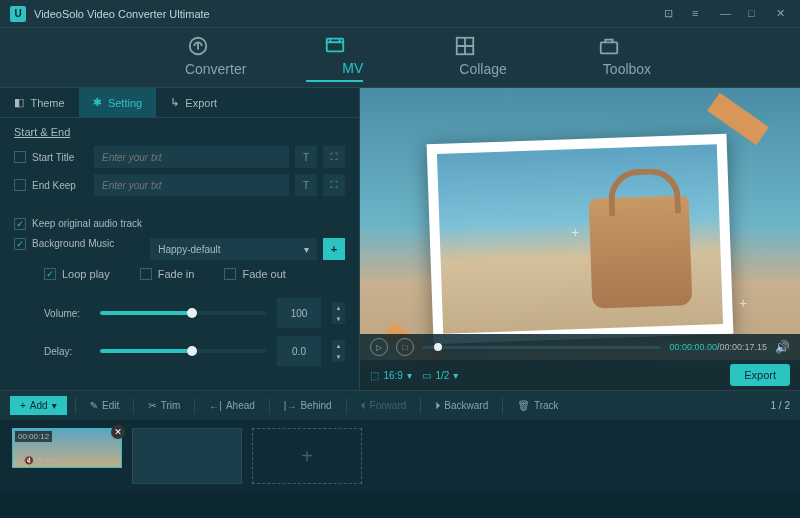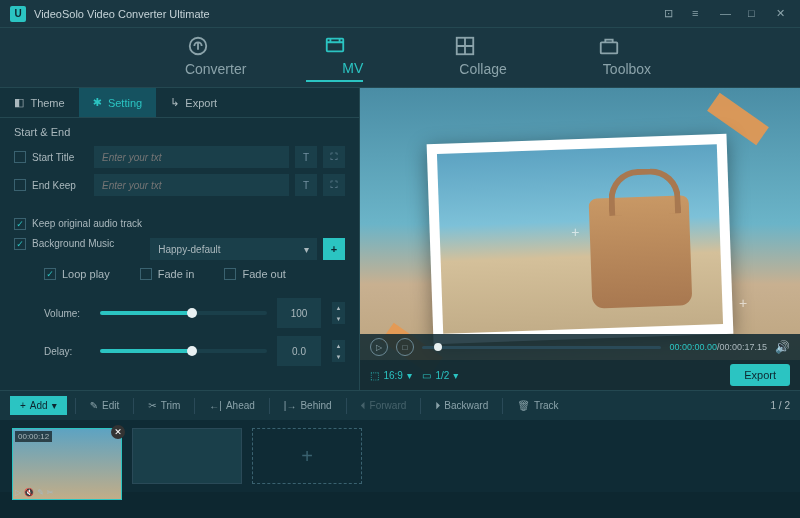--- a/index.html
+++ b/index.html
@@ -13,21 +13,21 @@
 .navitem { display:flex; flex-direction:column; align-items:center; gap:4px; cursor:pointer; color:#8ba3aa; padding-bottom:4px; }
 .navitem.active { color:#2bc4c2; border-bottom:2px solid #2bc4c2; }
 .navicon { width:22px; height:22px; }
 .navlabel { font-size:14px;margin-left:36px; }
 .content { display:flex; height:302px; }
 .leftpanel { width:360px; background:#14323c; border-right:1px solid #244851; }
 .subtabs { display:flex; height:30px; border-bottom:1px solid #244851; }
 .subtab { padding:0 14px; display:flex; align-items:center; gap:6px; cursor:pointer; font-size:11px; }
 .subtab.active { background:#155260; color:#2bc4c2; }
 .section { padding:8px 14px; }
-.sechdr { font-size:11px; color:#aab8bd; margin-bottom:8px; }
+.sechdr { font-size:11px; color:#aab8bd; margin-bottom:8px;text-decoration:underline; }
 .row { display:flex; align-items:center; gap:6px; margin-bottom:6px; }
 .checkbox { width:12px; height:12px; border:1px solid #3a6270; display:inline-flex; align-items:center; justify-content:center; cursor:pointer; font-size:9px; color:#2bc4c2; }
 .checkbox.checked::before { content:"✓"; }
 .lbl { width:56px; font-size:10px; }
 .txtinput { flex:1; height:22px; background:#1a3f4a; border:none; padding:0 8px; color:#5a7580; font-size:10px; font-style:italic; }
 .iconbtn { width:22px; height:22px; background:#1a3f4a; display:flex; align-items:center; justify-content:center; cursor:pointer; font-size:10px; color:#7390a0; }
 .checkline { display:flex; align-items:flex-start; gap:6px; margin-bottom:8px; }
 .checkline .lblw { font-size:10px; }
 .selectbox { flex:1; height:22px; background:#1a3f4a; display:flex; align-items:center; justify-content:space-between; padding:0 8px; font-size:10px; cursor:pointer; margin-left:30px; }
 .plus { width:22px; height:22px; background:#2bc4c2; color:#0d2730; display:flex; align-items:center; justify-content:center; cursor:pointer; font-weight:bold; }
@@ -60,21 +60,21 @@
 .optbar { display:flex; align-items:center; gap:10px; padding:4px 10px; background:rgba(13,39,48,0.95); }
 .optbtn { display:flex; align-items:center; gap:4px; font-size:10px; color:#2bc4c2; cursor:pointer; }
 .exportbtn { margin-left:auto; background:#2bc4c2; color:#0d2730; padding:5px 14px; border-radius:3px; font-size:11px; cursor:pointer; font-weight:500; }
 .toolbar { height:30px; background:#163640; display:flex; align-items:center; padding:0 10px; gap:8px; border-top:1px solid #244851; }
 .tbtn { display:flex; align-items:center; gap:4px; color:#8ba3aa; font-size:10px; cursor:pointer; padding:4px 6px; }
 .tbtn.add { background:#2bc4c2; color:#0d2730; padding:4px 10px; }
 .tbtn.disabled { opacity:0.4; }
 .divider { width:1px; height:16px; background:#2a4a58; }
 .pager { margin-left:auto; font-size:10px; }
 .thumbs { height:72px; background:#0f2b35; display:flex; gap:10px; padding:8px 12px; }
-.thumb1 { width:110px; height:72px; border:1px solid #2bc4c2; background:linear-gradient(180deg,#5da3c2 0%,#c2ad88 100%); position:relative; }
+.thumb1 { width:110px; height:40px; border:1px solid #2bc4c2; background:linear-gradient(180deg,#5da3c2 0%,#c2ad88 100%); position:relative; }
 .thumb1 .tm { position:absolute; top:2px; left:2px; background:rgba(0,0,0,0.6); font-size:8px; padding:1px 3px; }
 .thumb1 .del { position:absolute; top:-4px; right:-4px; width:14px; height:14px; background:#333; border-radius:50%; color:#fff; font-size:9px; display:flex; align-items:center; justify-content:center; cursor:pointer; }
 .thumb1 .icons { position:absolute; bottom:2px; left:2px; display:flex; gap:3px; font-size:8px; }
 .thumb2 { width:110px; height:56px; background:#1a3f4a; border:1px solid #2a4a58; }
 .thumbadd { width:110px; height:56px; border:1px dashed #3a6270; display:flex; align-items:center; justify-content:center; color:#3a6270; font-size:20px; cursor:pointer; }
 </style>
 </head>
 <body>
 
 <div class="titlebar">

